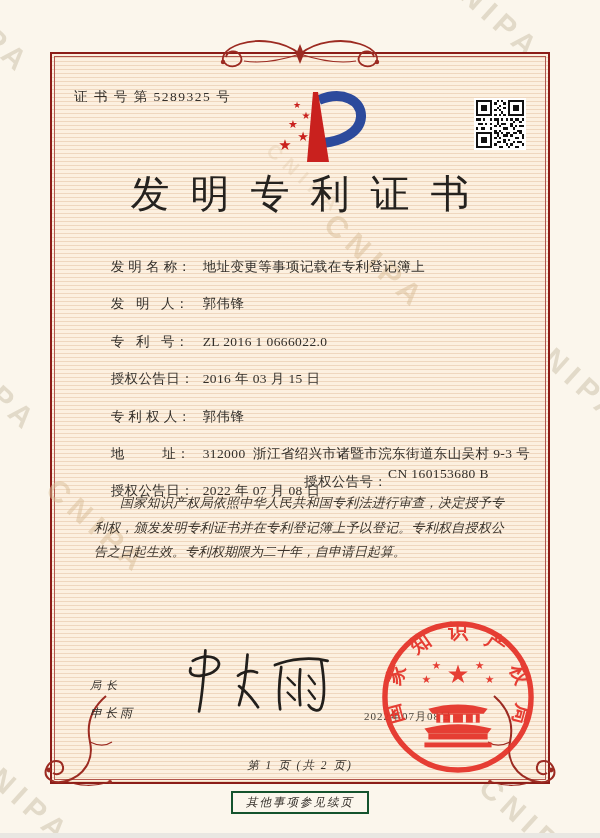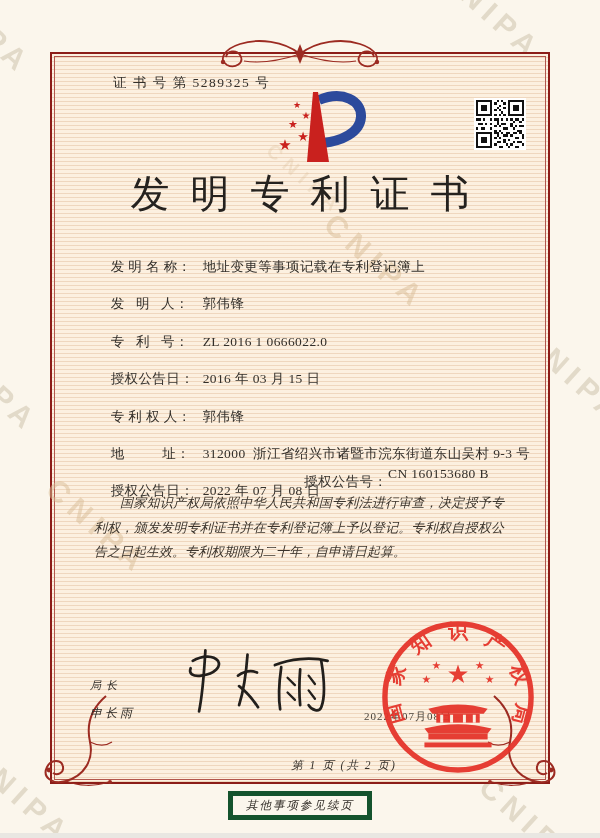--- a/index.html
+++ b/index.html
@@ -26,21 +26,21 @@
     background:repeating-linear-gradient(0deg, rgba(208,156,113,.30) 0 1px, rgba(255,255,255,0) 1px 4px),#fcf0e0;
   }
   .frame-inner{position:absolute;inset:2px;border:1px solid #b2564c;pointer-events:none;}
   .frame > *{position:absolute;}
   
   .orn-top{left:50%;top:-19px;transform:translateX(-50%);width:200px;height:38px;}
   .orn-corner{width:84px;height:100px;bottom:-10px;}
   .orn-bl{left:-12px;}
   .orn-br{right:-12px;transform:scaleX(-1);}
   
-  .cert-no{left:22px;top:20px;font-size:13.5px;letter-spacing:1.5px;color:#34302b;margin-left:39px;}
+  .cert-no{left:22px;top:34px;font-size:13.5px;letter-spacing:1.5px;color:#34302b;}
   .logo{left:203px;top:36px;width:112px;height:74px;}
   .qr{left:422px;top:44px;width:52px;height:52px;background:#fff;padding:2px;box-sizing:border-box;}
   .title{left:0;top:113px;width:100%;text-align:center;font-size:39px;font-weight:500;
          letter-spacing:21px;padding-left:21px;box-sizing:border-box;color:#25221f;}
   
   .fields{left:36px;top:188px;width:440px;font-size:13.5px;color:#332f2a;}
   .frow{position:relative;height:37.4px;white-space:pre;letter-spacing:.4px;}
   .flabel{display:inline-block;min-width:92px;}
   .grant-label{position:absolute;left:216px;top:7px;}
   .grant-value{position:absolute;left:300px;top:0;}
@@ -50,24 +50,24 @@
   .paras p{margin:4px;text-indent:2em;}
   
   .officer-title{left:38px;top:624px;font-size:11px;letter-spacing:5px;font-style:italic;}
   .officer-name{left:38px;top:651px;font-size:12px;letter-spacing:3px;font-style:italic;}
   .sig{left:126px;top:589px;width:158px;height:80px;}
   
   .seal{left:327px;top:564px;width:158px;height:158px;opacity:.95;z-index:3;}
   .seal-date{left:312px;top:655px;font-size:11px;color:#4a443c;z-index:2;letter-spacing:1px;}
   
   .page-info{left:0;top:704px;width:100%;text-align:center;font-size:11.5px;
-             font-style:italic;letter-spacing:2px;color:#36312b;margin-left:44px;}
+             font-style:italic;letter-spacing:2px;color:#36312b;}
   .footer-note{
     position:absolute;left:50%;top:791px;transform:translateX(-50%);
-    border:5px solid #14532d;padding:2px 13px;font-size:11.5px;font-style:italic;
+    border:2px solid #14532d;padding:2px 13px;font-size:11.5px;font-style:italic;
     letter-spacing:2px;color:#36312b;
   }
   .bottom-strip{position:absolute;left:0;bottom:0;width:100%;height:5px;background:#e9e7e2;}
 </style>
 </head>
 <body>
 
 <span class="wm" style="left:-55px;top:-28px">CNIPA</span>
 <span class="wm" style="left:455px;top:-42px">CNIPA</span>
 <span class="wm" style="left:-48px;top:330px">CNIPA</span>

